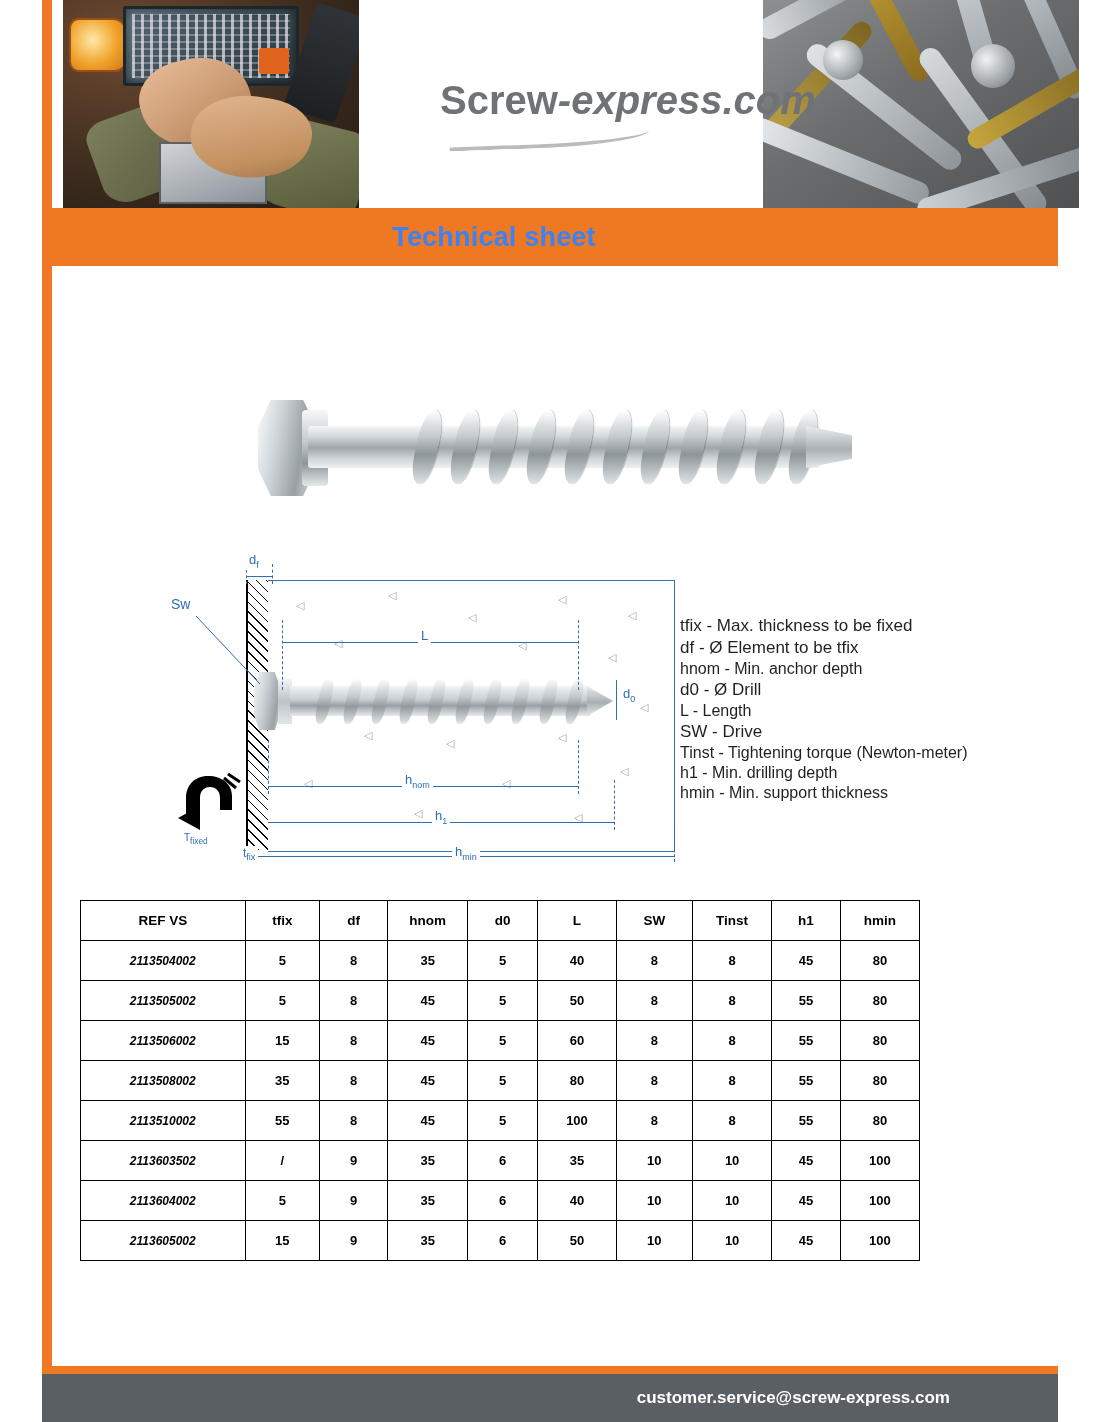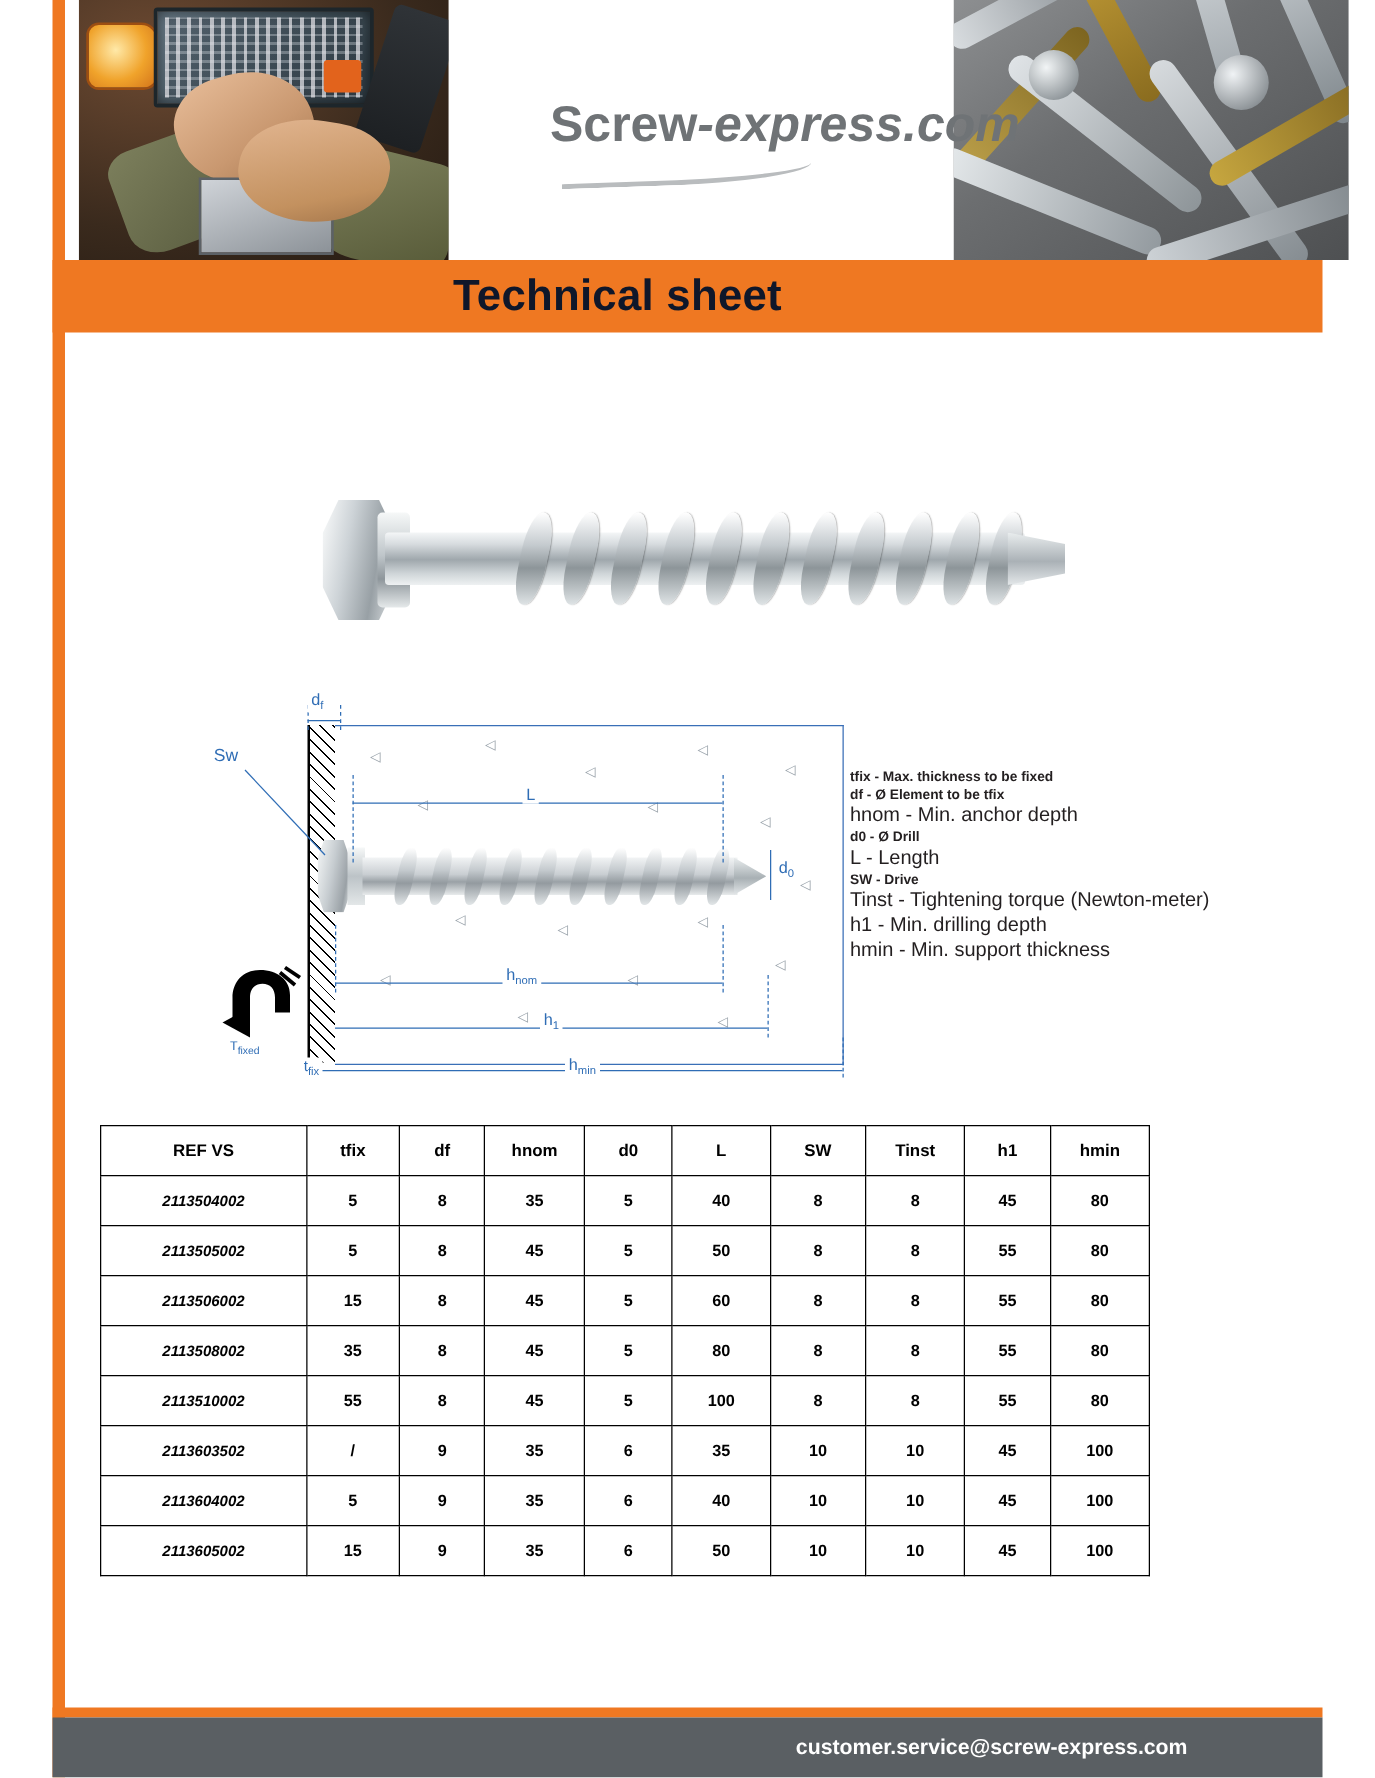--- a/index.html
+++ b/index.html
@@ -146,22 +146,22 @@
     left: 42px; top: 208px;
     width: 1016px; height: 58px;
     background: #ef7822;
   }
   .header-title {
     position: absolute;
     left: 0; top: 208px;
     width: 988px; height: 58px;
     line-height: 58px;
     text-align: center;
-    color: #0f172a;
-    font-size: 35px;
+    color: #3b82f6;
+    font-size: 27px;
     font-weight: bold;
     font-family: "Liberation Sans", sans-serif;
     letter-spacing: .2px;
   }
   .header-mid {
     position: absolute;
     left: 296px; top: 0;
     width: 404px; height: 208px;
     background: #ffffff;
   }
@@ -328,21 +328,21 @@
     font-size: 10px;
   }
   
   .legend {
     position: absolute;
     left: 680px; top: 616px;
     width: 370px;
     color: #231f20;
   }
   .legend div { margin-bottom: 2px; white-space: nowrap; }
-  .lg-sm { font-size: 11px; font-weight: bold; }
+  .lg-sm { font-size: 17px; }
   .lg-lg { font-size: 16px; }
   
   table.spec {
     position: absolute;
     left: 80px; top: 900px;
     width: 840px;
     border-collapse: collapse;
     font-size: 13px;
   }
   table.spec th, table.spec td {

